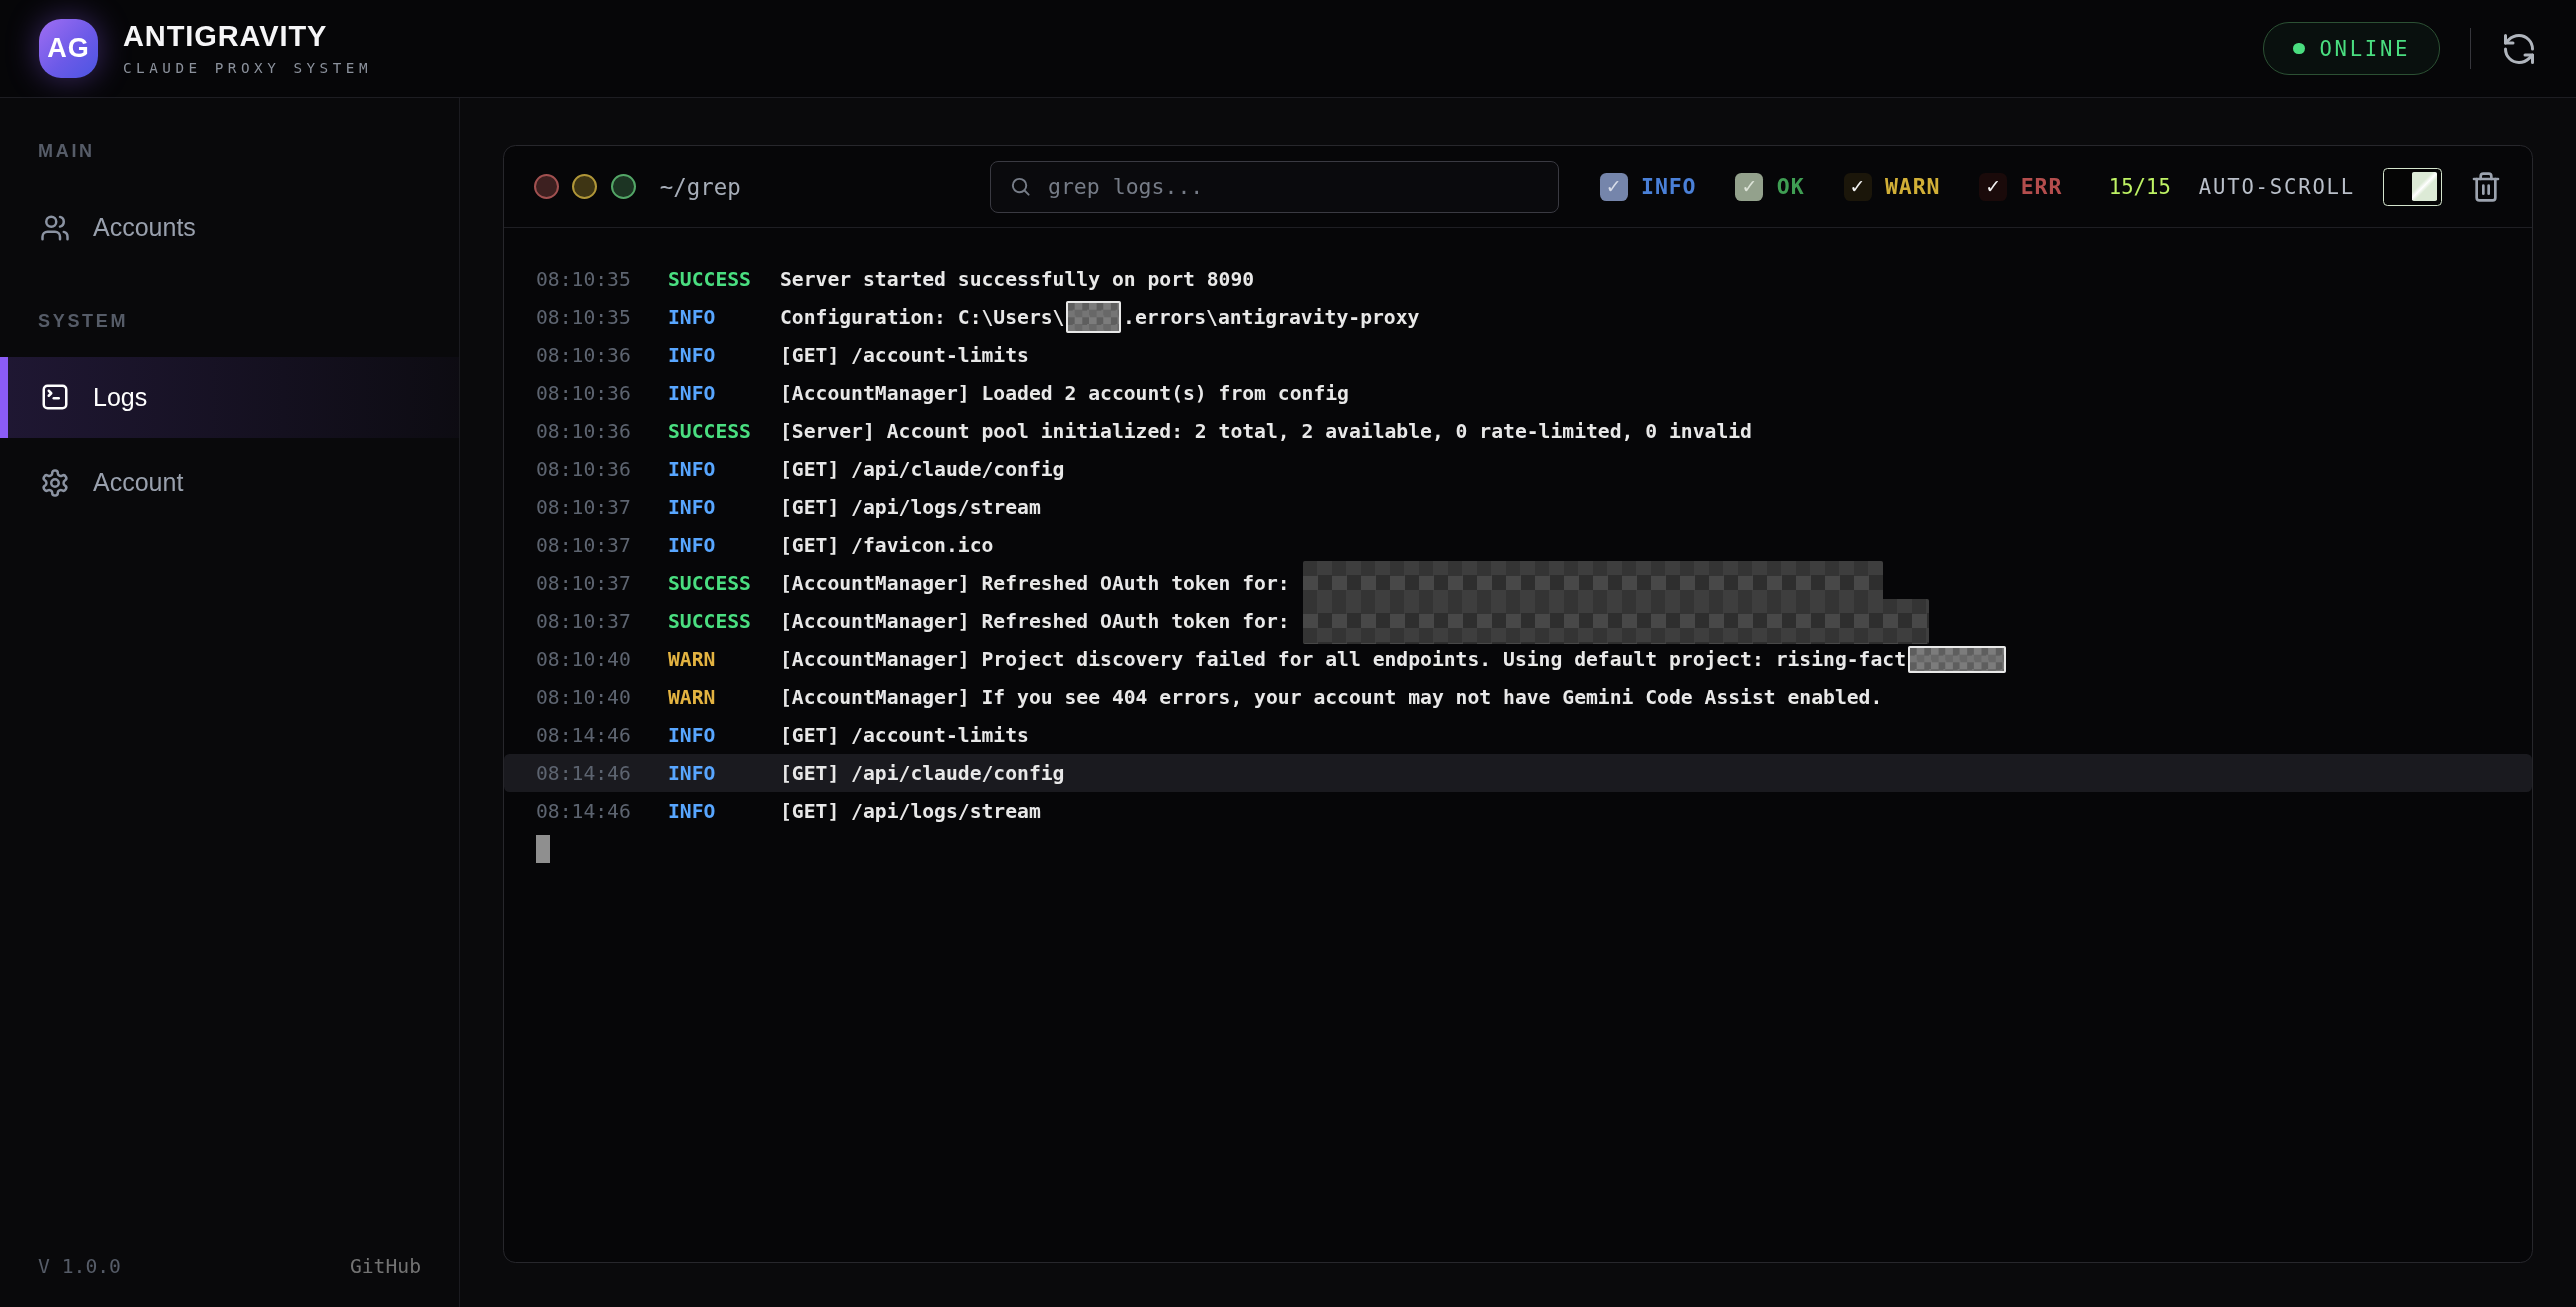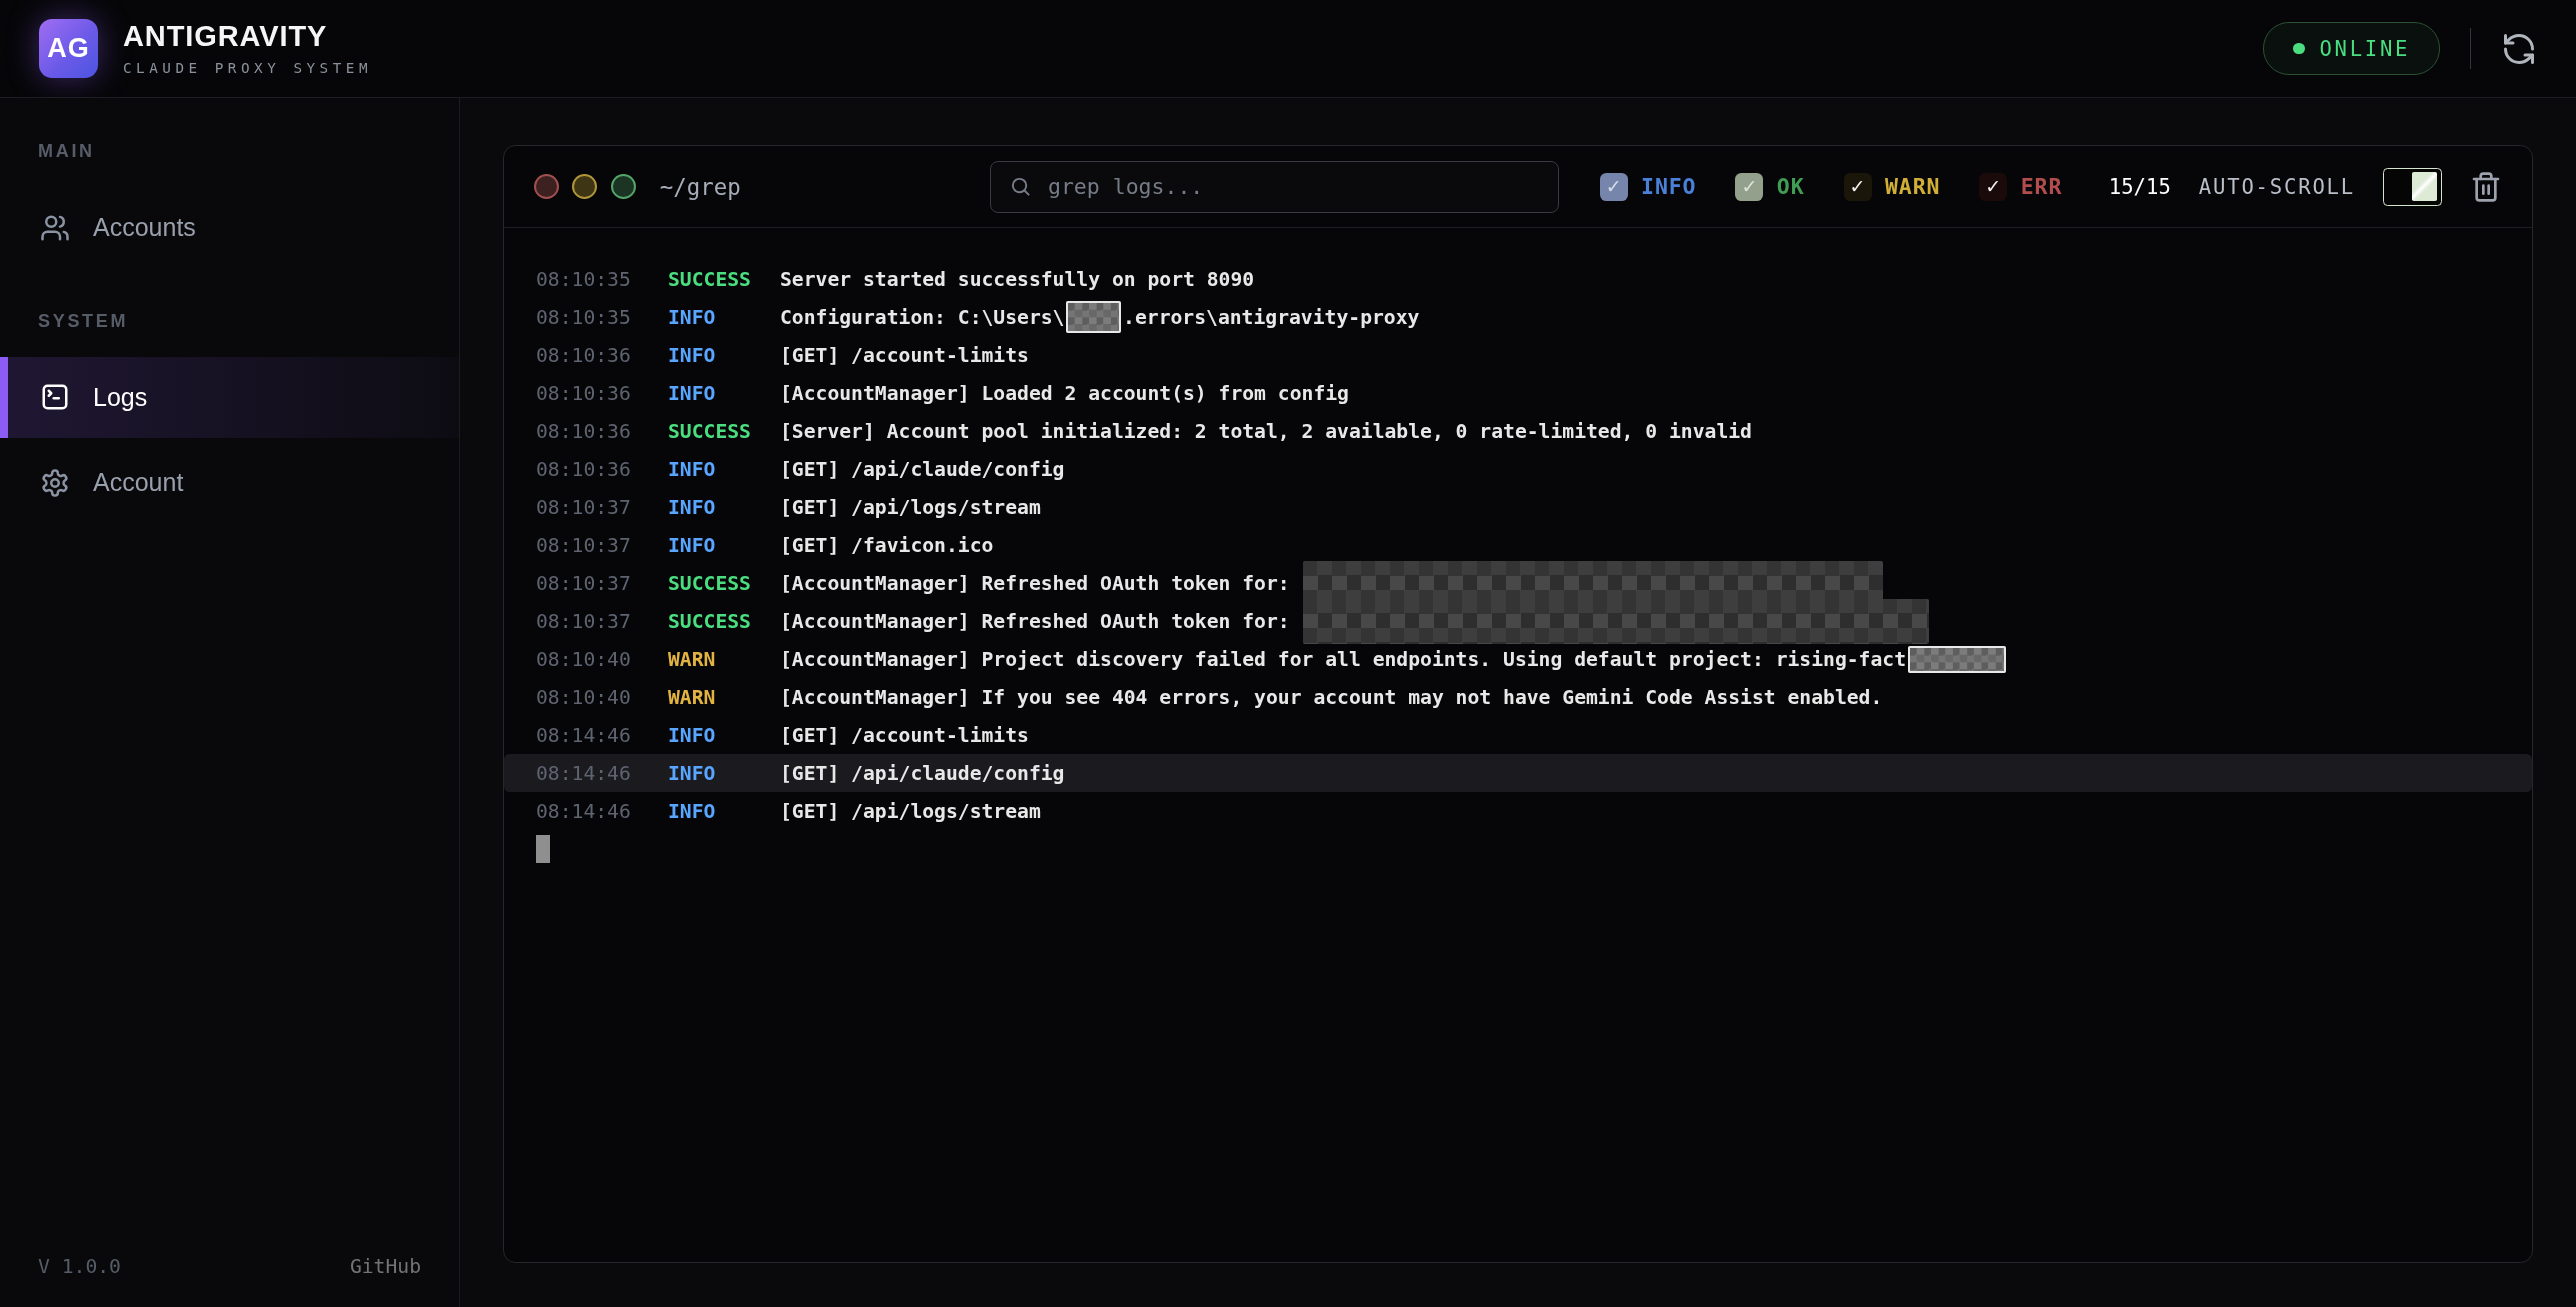--- a/index.html
+++ b/index.html
@@ -1,21 +1,21 @@
 <!DOCTYPE html>
 <html style="font-size:14.3px"><head>
 <meta charset="utf-8">
 <style>
   html,body{margin:0;padding:0;background:#0a0a0c;}
   body{width:2576px;height:1308px;overflow:hidden;font-family:"Liberation Sans","DejaVu Sans",sans-serif;color:#e6e6e6;}
   .app{width:2576px;height:1308px;display:flex;flex-direction:column;background:#0a0a0c;}
 
   
   .header{height:98px;flex:0 0 auto;background:#060608;border-bottom:0.9px solid #1d1d22;display:flex;align-items:center;padding:0 39px;box-sizing:border-box;}
-  .logo{width:59px;height:59px;border-radius:13px;background:linear-gradient(135deg,#a06ef2 0%,#6c5ae8 55%,#4b55e2 100%);display:flex;align-items:center;justify-content:center;font-weight:bold;font-size:27px;color:#ffffff;letter-spacing:0.9px;box-shadow:0 0 32px rgba(139,92,246,.40);}
+  .logo{width:59px;height:59px;border-radius:22px;background:linear-gradient(135deg,#a06ef2 0%,#6c5ae8 55%,#4b55e2 100%);display:flex;align-items:center;justify-content:center;font-weight:bold;font-size:27px;color:#ffffff;letter-spacing:0.9px;box-shadow:0 0 32px rgba(139,92,246,.40);}
   .title-block{margin-left:25px;}
   .app-title{font-size:29px;font-weight:bold;letter-spacing:0.9px;color:#f5f5f7;line-height:1.1;}
   .app-subtitle{font-family:"DejaVu Sans Mono","Liberation Mono",monospace;font-size:14.3px;letter-spacing:4.5px;color:#8b919c;margin-top:6.3px;}
   .header-right{margin-left:auto;display:flex;align-items:center;gap:30px;}
   .online-pill{display:flex;align-items:center;gap:15px;border:0.9px solid #2c5134;background:rgba(74,222,128,.05);border-radius:26px;height:51px;padding:0 29px;}
   .online-dot{width:11.6px;height:11.6px;border-radius:50%;background:#4ade80;}
   .online-label{font-family:"DejaVu Sans Mono",monospace;font-size:20.6px;color:#4ade80;letter-spacing:2.7px;}
   .header-divider{width:0.9px;height:41px;background:#36363c;}
   .icon-btn{background:none;border:none;padding:0;cursor:pointer;display:flex;align-items:center;justify-content:center;}
 
@@ -43,21 +43,21 @@
   .light.green{border-color:#53a667;background:#1c3423;}
   .panel-path{font-family:"DejaVu Sans Mono",monospace;font-size:22.4px;color:#a7aeb9;margin-left:24px;}
   .search-box{margin-left:249px;width:569px;height:52px;border:0.9px solid #3a3a42;border-radius:8px;display:flex;align-items:center;padding:0 18px;gap:14.3px;box-sizing:border-box;background:#0a0a0d;}
   .search-input{flex:1;background:transparent;border:none;outline:none;font-family:"DejaVu Sans Mono",monospace;font-size:21.5px;color:#d0d0d0;min-width:0;}
   .search-input::placeholder{color:#767c87;}
   .filters{display:flex;margin-left:41px;gap:39px;}
   .filter{display:flex;align-items:center;gap:13.4px;cursor:pointer;}
   .checkbox{width:28px;height:28px;border-radius:6.3px;display:flex;align-items:center;justify-content:center;font-size:19px;font-weight:bold;box-sizing:border-box;}
   .filter-label{font-family:"DejaVu Sans Mono",monospace;font-size:21.5px;font-weight:bold;letter-spacing:0.9px;}
   .right-tools{margin-left:auto;display:flex;align-items:center;gap:28px;}
-  .counter{font-family:"DejaVu Sans Mono",monospace;font-size:20.6px;color:#ffffff;}
+  .counter{font-family:"DejaVu Sans Mono",monospace;font-size:20.6px;color:#bef264;}
   .autoscroll-label{font-family:"DejaVu Sans Mono",monospace;font-size:20.6px;color:#b9bfc9;letter-spacing:1.8px;}
   .toggle{width:59px;height:38px;border:1.8px solid #d4e4cd;background:#050505;border-radius:4.5px;position:relative;box-sizing:border-box;cursor:pointer;}
   .toggle-knob{position:absolute;right:3.6px;top:3.6px;bottom:3.6px;width:25px;border-radius:1.8px;background:linear-gradient(135deg,#dcead6 38%,#ffffff 48%,#dcead6 58%);}
 
   
   .log-area{flex:1;padding-top:32px;overflow:hidden;position:relative;}
   .log-row{height:38px;display:flex;align-items:center;padding-left:32px;font-family:"DejaVu Sans Mono",monospace;font-size:19.7px;overflow:visible;}
   .log-row.highlight{background:#1a1a1f;border-radius:5.4px;}
   .log-time{width:132px;flex:0 0 auto;color:#5d6470;}
   .log-level{width:112px;flex:0 0 auto;font-weight:bold;}

